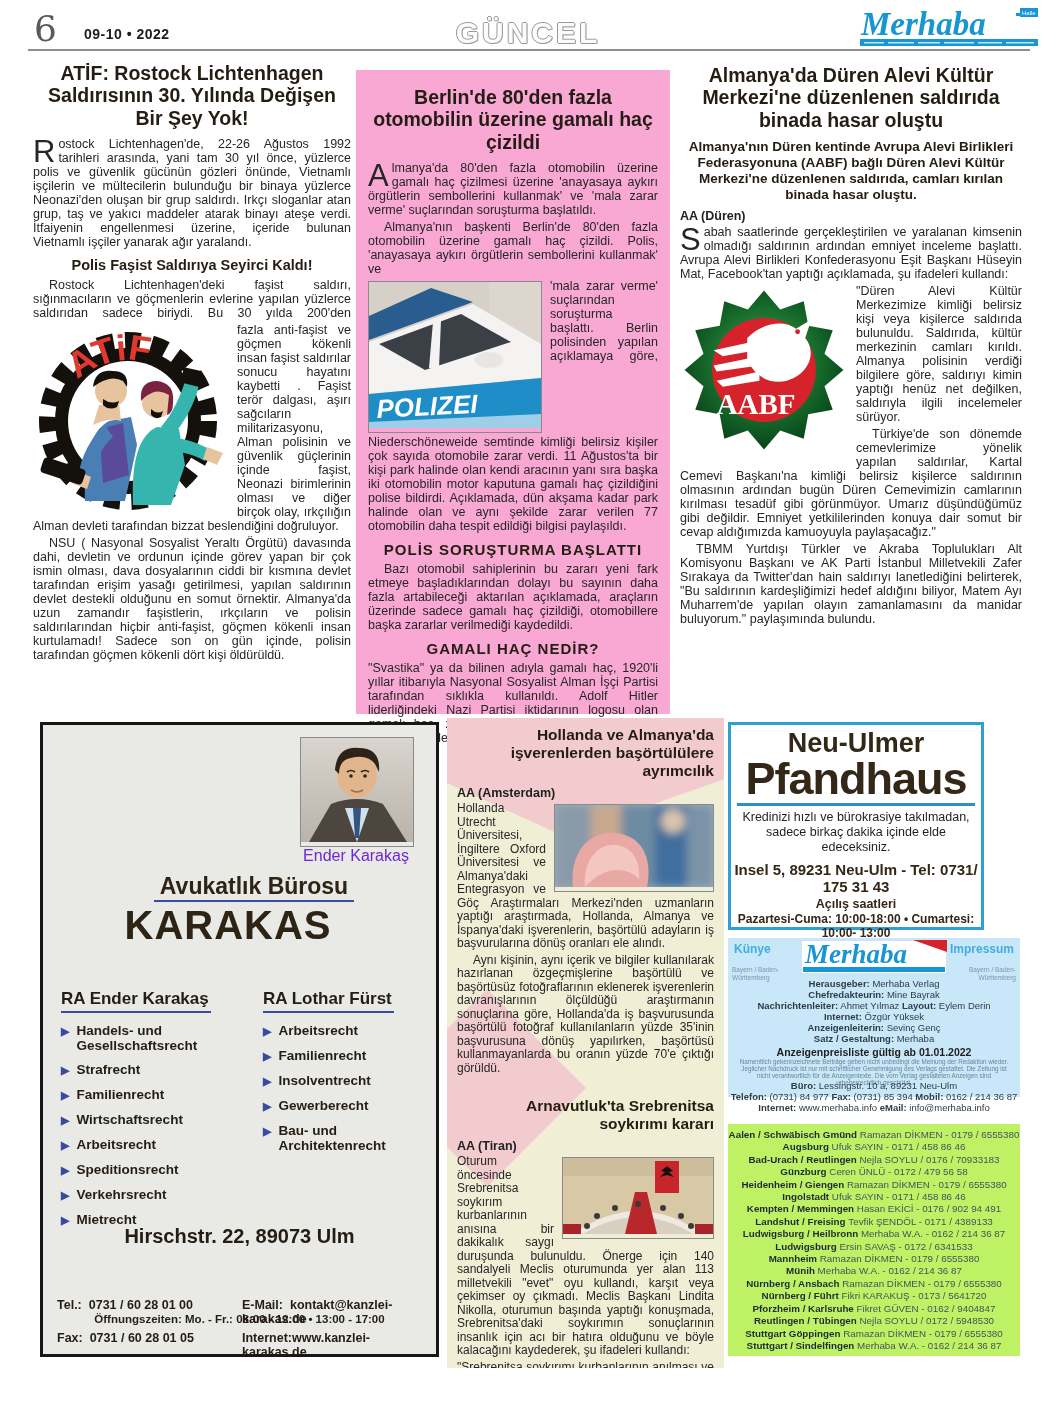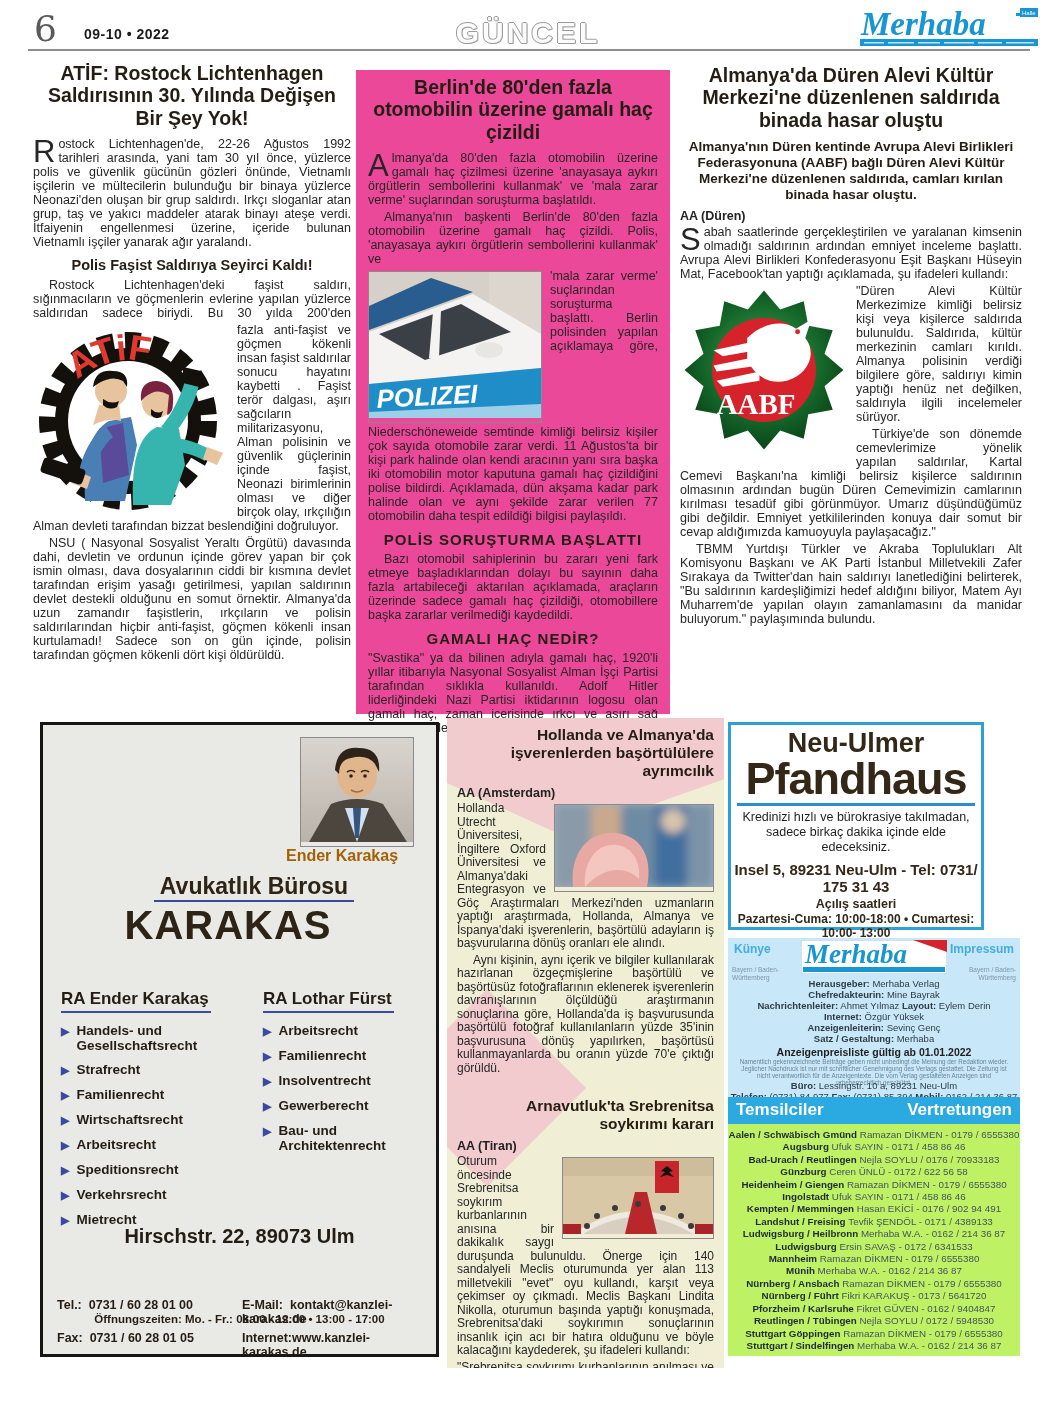--- a/index.html
+++ b/index.html
@@ -19,25 +19,25 @@
   .body-p{font-size:12.5px;line-height:14px;text-align:justify;margin:0 0 3px 0;color:#262626;}
   .ind{text-indent:16px;}
   .contj{text-align-last:justify;}
   .dropcap{float:left;font-size:31px;line-height:26px;font-weight:400;padding:2px 3px 0 0;color:#262626;}
   .subhead{font-weight:800;text-align:center;color:#241d13;font-size:14.5px;line-height:17px;margin:8px 0 4px 0;}
   .subhead.caps{letter-spacing:1px;font-size:15px;}
   .byline{font-weight:bold;font-size:12.5px;margin:2px 0;color:#222;}
   .standfirst{font-weight:800;font-size:13.5px;line-height:16px;text-align:center;color:#241d13;margin:2px 0 6px 0;}
   .fl{float:left;margin:2px 8px 2px 0;}
   .fr{float:right;margin:2px 0 2px 8px;}
-  .blue-box{background:#ec4899;padding:6px 12px;box-sizing:border-box;}
+  .blue-box{background:#f9a8d4;padding:16px 12px;box-sizing:border-box;}
   
   .karakas{position:absolute;left:40px;top:722px;width:399px;height:635px;background:#e9e9e5;border:3px solid #161616;box-sizing:border-box;}
   .k-portrait{position:absolute;right:22px;top:12px;}
-  .k-caption{position:absolute;right:10px;top:122px;width:140px;font-weight:700;font-size:16px;color:#a16207;}
+  .k-caption{position:absolute;right:10px;top:122px;width:140px;text-align:center;font-weight:400;font-size:16px;color:#6d28d9;}
   .k-t1{position:absolute;left:0;width:370px;top:148px;text-align:center;font-weight:800;font-size:23px;color:#2e2415;padding-left:26px;}
   .k-t1 span{border-bottom:2px solid #3a4a9f;padding:0 6px 1px 6px;}
   .k-t2{position:absolute;left:0;width:370px;top:178px;text-align:center;font-weight:800;font-size:40px;letter-spacing:1px;color:#2e2415;}
   .k-cols{position:absolute;left:18px;right:12px;top:264px;display:grid;grid-template-columns:190px 1fr;column-gap:12px;}
   .k-colhead{font-weight:800;font-size:17px;color:#241d13;border-bottom:2px solid #3a4a9f;display:inline-block;padding:0 2px 2px 0;margin-bottom:10px;}
   .k-item{display:flex;align-items:flex-start;margin-bottom:9px;font-weight:800;font-size:13.5px;color:#241d13;line-height:15px;}
   .k-arrow{color:#3a4a9f;font-size:11px;margin:1px 7px 0 0;}
   .k-addr{position:absolute;left:0;width:100%;top:500px;text-align:center;font-weight:800;font-size:20px;color:#241d13;}
   .k-contact{position:absolute;left:14px;right:10px;top:532px;display:grid;grid-template-columns:185px 1fr;row-gap:5px;font-weight:800;font-size:12.5px;color:#241d13;margin-top:41px;}
   .k-hours{position:absolute;left:0;width:100%;top:588px;text-align:center;font-weight:800;font-size:11.5px;color:#241d13;}
@@ -398,29 +398,25 @@
       </div>
     <div class="imp-price">Anzeigenpreisliste  gültig ab 01.01.2022</div>
     <div class="imp-disc">Namentlich gekennzeichnete Beiträge geben nicht unbedingt die Meinung der Redaktion wieder. Jeglicher Nachdruck ist nur mit schriftlicher Genehmigung des Verlags gestattet. Die Zeitung ist nicht verantwortlich für die Anzeigentexte. Die vom Verlag gestalteten Anzeigen sind urheberrechtlich geschützt.</div>
     <div class="imp-office" id="imp-office">
         <div class="imp-line"><span class="b">Büro:</span><span> Lessingstr. 10 a,  89231 Neu-Ulm</span></div>
         <div class="imp-line"><span class="b">Telefon:</span><span> (0731) 84 977   </span><span class="b">Fax:</span><span> (0731) 85 394 </span><span class="b">Mobil:</span><span> 0162 / 214 36 87</span></div>
         <div class="imp-line"><span class="b">Internet:</span><span> www.merhaba.info  </span><span class="b">eMail:</span><span> info@merhaba.info</span></div>
       </div>
   </div>
 
-  <div class="bar">
-    <span class="tl">Temsilciler</span>
-    <span class="tr">Vertretungen</span>
-  </div>
   <div class="replist" id="rep-list">
       <div class="rep-row"><span class="rep-city">Aalen / Schwäbisch Gmünd </span><span class="rep-rest">Ramazan DİKMEN - 0179 / 6555380</span></div>
       <div class="rep-row"><span class="rep-city">Augsburg </span><span class="rep-rest">Ufuk SAYIN - 0171 / 458 86 46</span></div>
       <div class="rep-row"><span class="rep-city">Bad-Urach / Reutlingen </span><span class="rep-rest">Nejla SOYLU / 0176 / 70933183</span></div>
-      <div class="rep-row"><span class="rep-city">Günzburg </span><span class="rep-rest">Ceren ÜNLÜ -  0172 / 622 56 58</span></div>
+      <div class="rep-row"><span class="rep-city">Günzburg </span><span class="rep-rest">Ceren ÜNLÜ -  0172 / 479 56 58</span></div>
       <div class="rep-row"><span class="rep-city">Heidenheim / Giengen </span><span class="rep-rest">Ramazan DİKMEN - 0179 / 6555380</span></div>
       <div class="rep-row"><span class="rep-city">Ingolstadt </span><span class="rep-rest">Ufuk SAYIN - 0171 / 458 86 46</span></div>
       <div class="rep-row"><span class="rep-city">Kempten / Memmingen </span><span class="rep-rest">Hasan EKİCİ - 0176 / 902 94 491</span></div>
       <div class="rep-row"><span class="rep-city">Landshut / Freising </span><span class="rep-rest">Tevfik ŞENDÖL - 0171 / 4389133</span></div>
       <div class="rep-row"><span class="rep-city">Ludwigsburg / Heilbronn </span><span class="rep-rest">Merhaba W.A. - 0162 / 214 36 87</span></div>
       <div class="rep-row"><span class="rep-city">Ludwigsburg </span><span class="rep-rest">Ersin SAVAŞ - 0172 / 6341533</span></div>
       <div class="rep-row"><span class="rep-city">Mannheim </span><span class="rep-rest">Ramazan DİKMEN - 0179 / 6555380</span></div>
       <div class="rep-row"><span class="rep-city">Münih </span><span class="rep-rest">Merhaba W.A. - 0162 / 214 36 87</span></div>
       <div class="rep-row"><span class="rep-city">Nürnberg / Ansbach </span><span class="rep-rest">Ramazan DİKMEN - 0179 / 6555380</span></div>
       <div class="rep-row"><span class="rep-city">Nürnberg / Führt </span><span class="rep-rest">Fikri KARAKUŞ - 0173 / 5641720</span></div>

